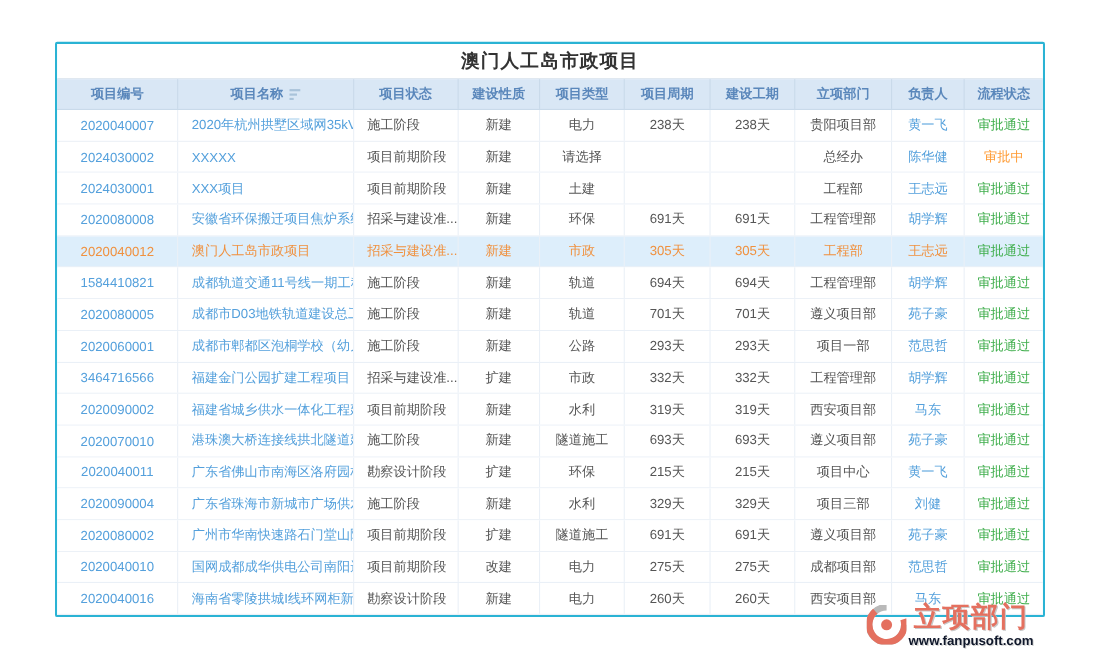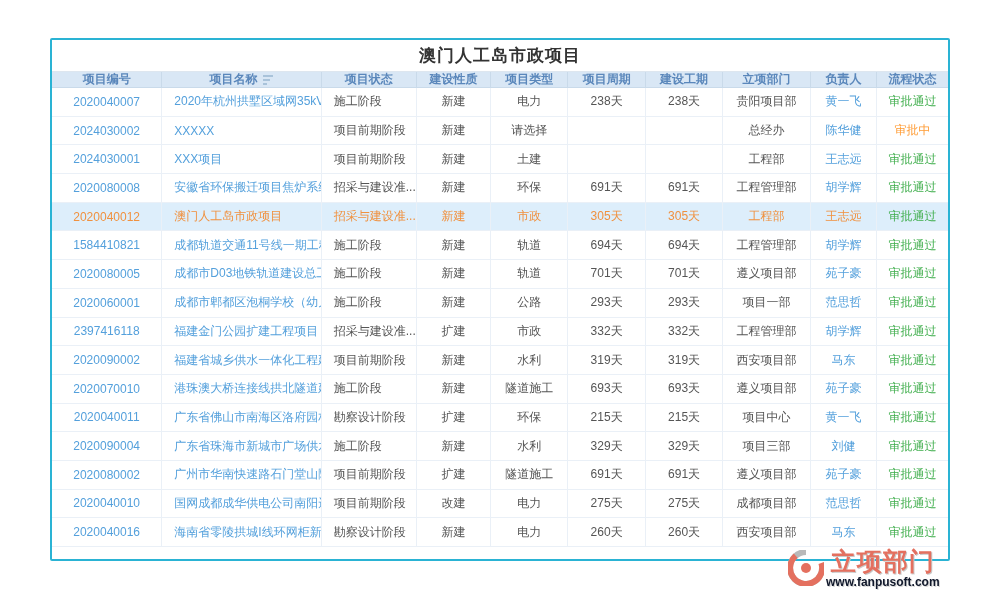--- a/index.html
+++ b/index.html
@@ -8,21 +8,21 @@
   .table-wrap{
     position:absolute; left:50px; top:38px; width:900px; height:523px;
     border:2px solid #2ab3d4; background:#fff; border-radius:2px;
   }
   .title-bar{
     height:32px; display:flex; align-items:center; justify-content:center;
     background:#fff; border-bottom:1px solid #dde6ef;
   }
   .title-bar h1{ font-size:17px; font-weight:bold; color:#333; letter-spacing:1px; }
   .hrow{
-    display:flex; height:16px; background:#d9e7f5; border-bottom:1px solid #c9daea;
+    display:flex; height:28px; background:#d9e7f5; border-bottom:1px solid #c9daea;
   }
   .th{
     display:flex; align-items:center; justify-content:center;
     font-size:12px; font-weight:bold; color:#5a87bb; overflow:hidden; white-space:nowrap;
   }
   .th + .th{ border-left:1px solid #c9daea; }
   .tbody{ position:relative; }
   .tr{
     display:flex; height:28.7px; background:#fff; border-bottom:1px solid #eaf0f7;
   }
@@ -191,21 +191,21 @@
         <div class="td c2 left">施工阶段</div>
         <div class="td c3">新建</div>
         <div class="td c4">公路</div>
         <div class="td c5">293天</div>
         <div class="td c6">293天</div>
         <div class="td c7">项目一部</div>
         <div class="td c8 link">范思哲</div>
         <div class="td c9 ok">审批通过</div>
       </div>
       <div class="tr">
-        <div class="td c0 link">2397416118</div>
+        <div class="td c0 link">3464716566</div>
         <div class="td c1 left link">福建金门公园扩建工程项目</div>
         <div class="td c2 left">招采与建设准...</div>
         <div class="td c3">扩建</div>
         <div class="td c4">市政</div>
         <div class="td c5">332天</div>
         <div class="td c6">332天</div>
         <div class="td c7">工程管理部</div>
         <div class="td c8 link">胡学辉</div>
         <div class="td c9 ok">审批通过</div>
       </div>

